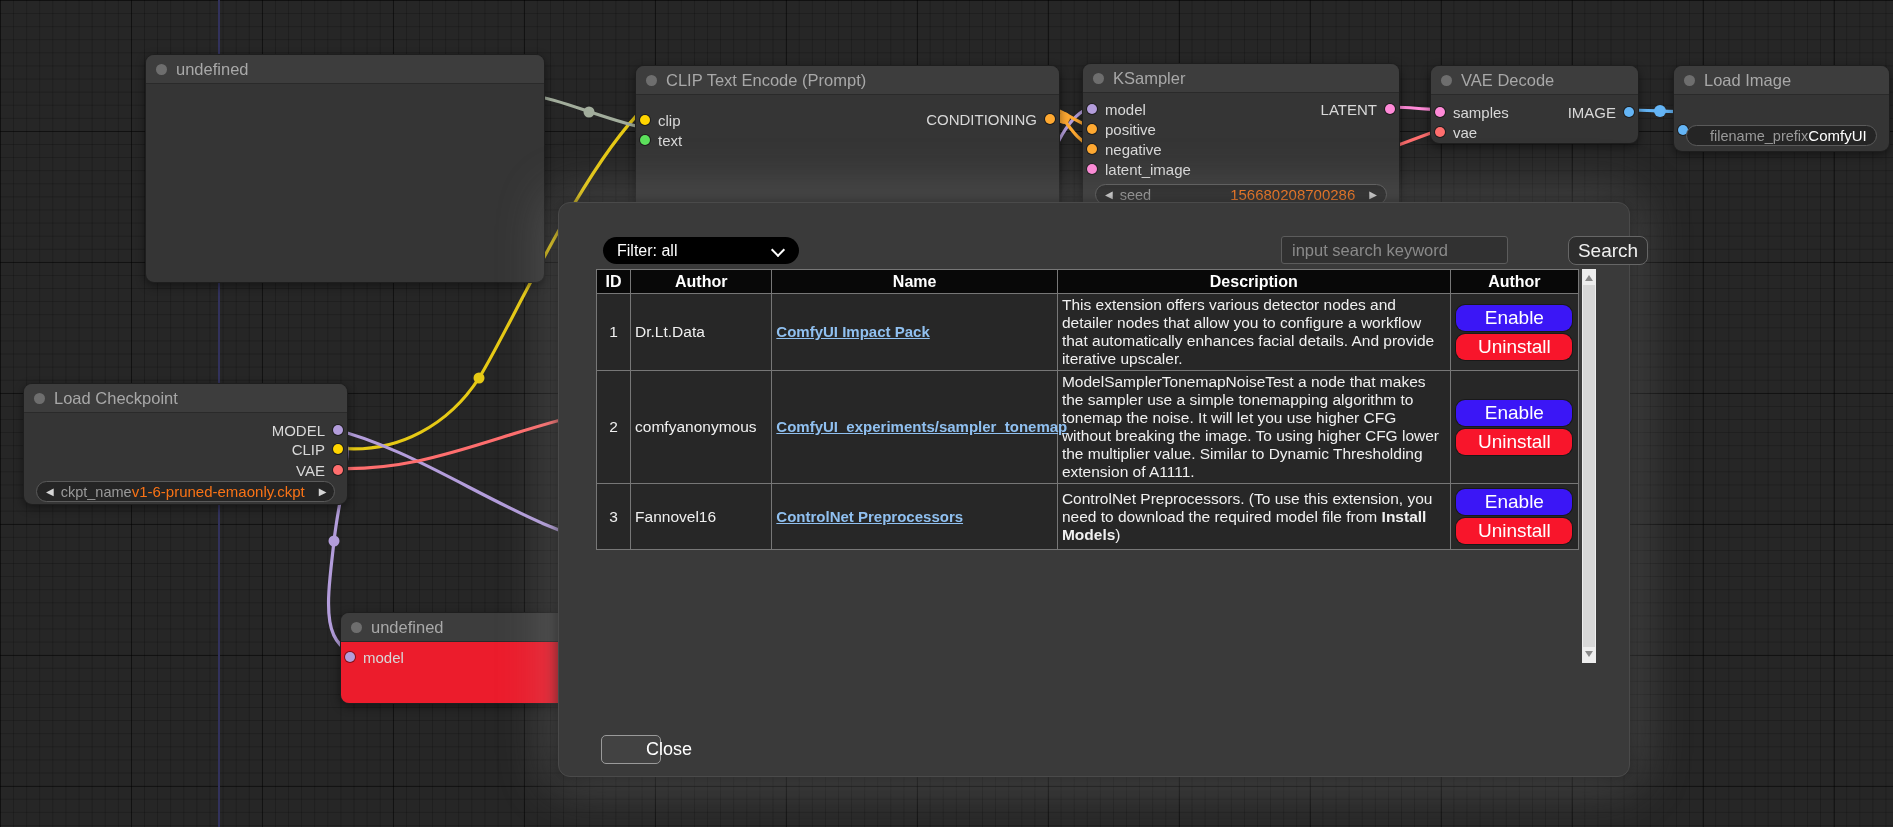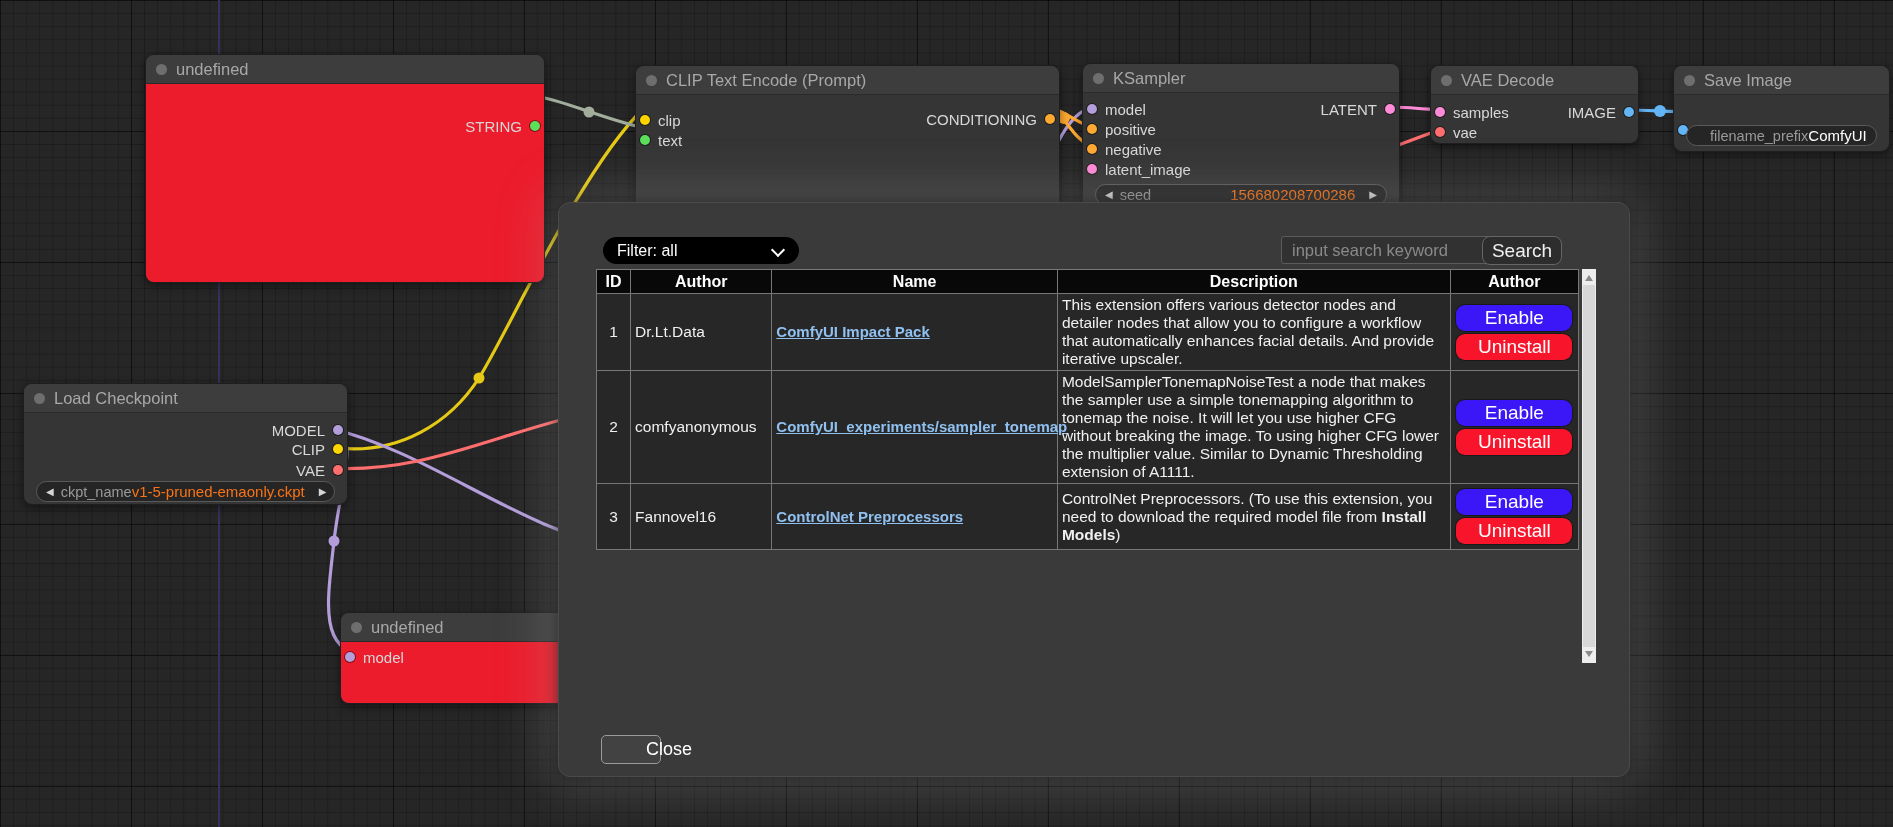--- a/index.html
+++ b/index.html
@@ -54,21 +54,21 @@
   #filter-select{position:absolute;left:44px;top:34px;width:196px;height:27px;
         appearance:none;-webkit-appearance:none;background:#000;color:#fff;border:none;
         border-radius:14px;padding:0 14px;font-size:16px;font-family:inherit;}
   #filter-chev{position:absolute;left:214px;top:42px;width:8px;height:8px;
         border-right:2.5px solid #fff;border-bottom:2.5px solid #fff;transform:rotate(45deg);
         pointer-events:none;}
   #search-input{position:absolute;left:722px;top:33px;width:227px;height:28px;box-sizing:border-box;
         background:#313131;border:1.5px solid #5c5c5c;border-radius:3px;color:#ddd;
         padding:0 10px;font-size:16.5px;font-family:inherit;outline:none;}
   #search-input::placeholder{color:#8a8a8a;}
-  #search-btn{position:absolute;left:923px;top:33px;width:80px;height:29px;
+  #search-btn{position:absolute;left:1009px;top:33px;width:80px;height:29px;
         background:#2d2d2d;border:1.5px solid #666;border-radius:8px;color:#f0f0f0;
         font-size:19px;font-family:inherit;line-height:25px;text-align:center;cursor:pointer;}
   #ext-table{position:absolute;left:37px;top:66px;width:983px;border-collapse:collapse;
         table-layout:fixed;font-size:15.5px;color:#f0f0f0;}
   #ext-table th{background:#080808;color:#fff;font-weight:bold;font-size:16px;height:23px;
         border:1px solid #777;padding:0;}
   #ext-table td{background:#272727;border:1px solid #777;vertical-align:middle;padding:2px 4px;}
   td.c-id{text-align:center;}
   td.c-desc{line-height:18px;padding:2px 5px;margin-top:11px;}
   a.name-link{color:#90c0f0;font-weight:bold;font-size:15px;text-decoration:underline;white-space:nowrap;}
@@ -110,26 +110,20 @@
     <circle cx="334" cy="541" r="5.5" fill="#b39ddb"></circle>
     <circle cx="1064" cy="118" r="6" fill="#ffa931"></circle>
     <circle cx="1660" cy="111" r="6" fill="#64b5f6"></circle>
   </svg>
 
   <div class="node" id="node-undef-top">
     <div class="node-header">
       <span class="title-dot"></span>
       <span>undefined</span>
     </div>
-    <div class="node-body red">
-      <div class="slot out" style="top:32px">
-        <span class="dot" style="background:#5ce05c"></span>
-        <span>STRING</span>
-      </div>
-    </div>
   </div>
 
   <div class="node" id="node-clip">
     <div class="node-header">
       <span class="title-dot"></span>
       <span>CLIP Text Encode (Prompt)</span>
     </div>
     <div class="node-body">
       <div class="slot in" style="top:15px">
         <span class="dot" style="background:#ffd500"></span>
@@ -198,21 +192,21 @@
       <div class="slot out" style="top:7px">
         <span class="dot" style="background:#64b5f6"></span>
         <span>IMAGE</span>
       </div>
     </div>
   </div>
 
   <div class="node" id="node-save">
     <div class="node-header">
       <span class="title-dot"></span>
-      <span>Save Image</span>
+      <span>Load Image</span>
     </div>
     <div class="node-body">
       <div class="slot in" style="top:25px">
         <span class="dot" style="background:#64b5f6"></span>
         <span>images</span>
       </div>
       <div class="widget" style="top:30px">
         <span class="wlabel" style="margin-left:14px">filename_prefix</span>
         <span class="wvalue" style="margin-right:8px;color:#fff">ComfyUI</span>
       </div>
@@ -233,21 +227,21 @@
         <span class="dot" style="background:#ffd500"></span>
         <span>CLIP</span>
       </div>
       <div class="slot out" style="top:47px">
         <span class="dot" style="background:#ff6e6e"></span>
         <span>VAE</span>
       </div>
       <div class="widget" style="top:68px">
         <span class="arrow">◀</span>
         <span class="wlabel">ckpt_name</span>
-        <span class="wvalue pad">v1-5-pruned-emaonly.ckpt</span>
+        <span class="wvalue pad">v1-6-pruned-emaonly.ckpt</span>
         <span class="arrow">▶</span>
       </div>
     </div>
   </div>
 
   <div class="node" id="node-undef-bottom">
     <div class="node-header">
       <span class="title-dot"></span>
       <span>undefined</span>
     </div>

